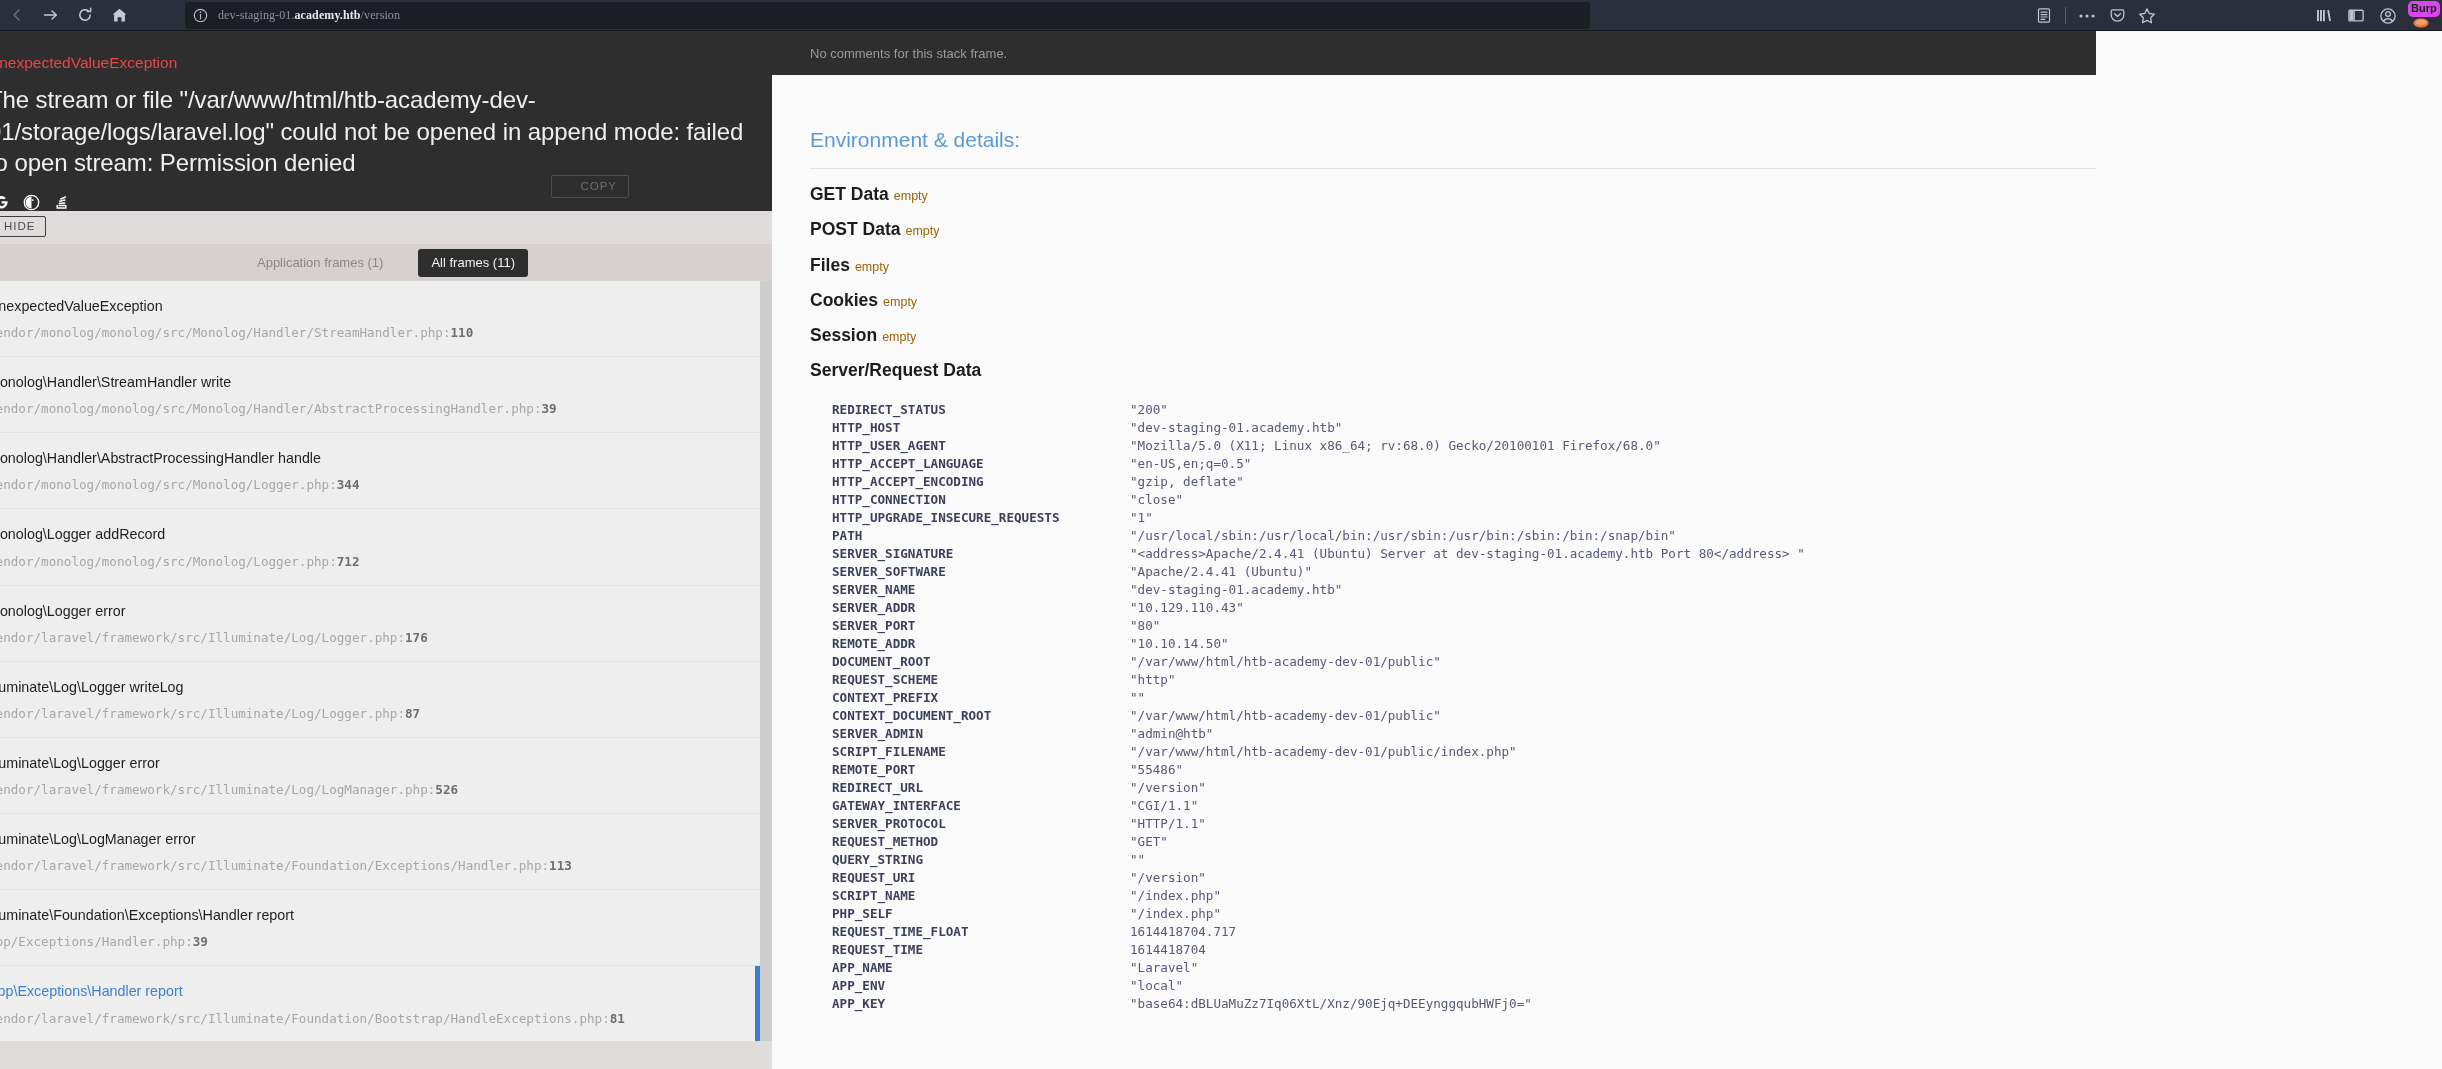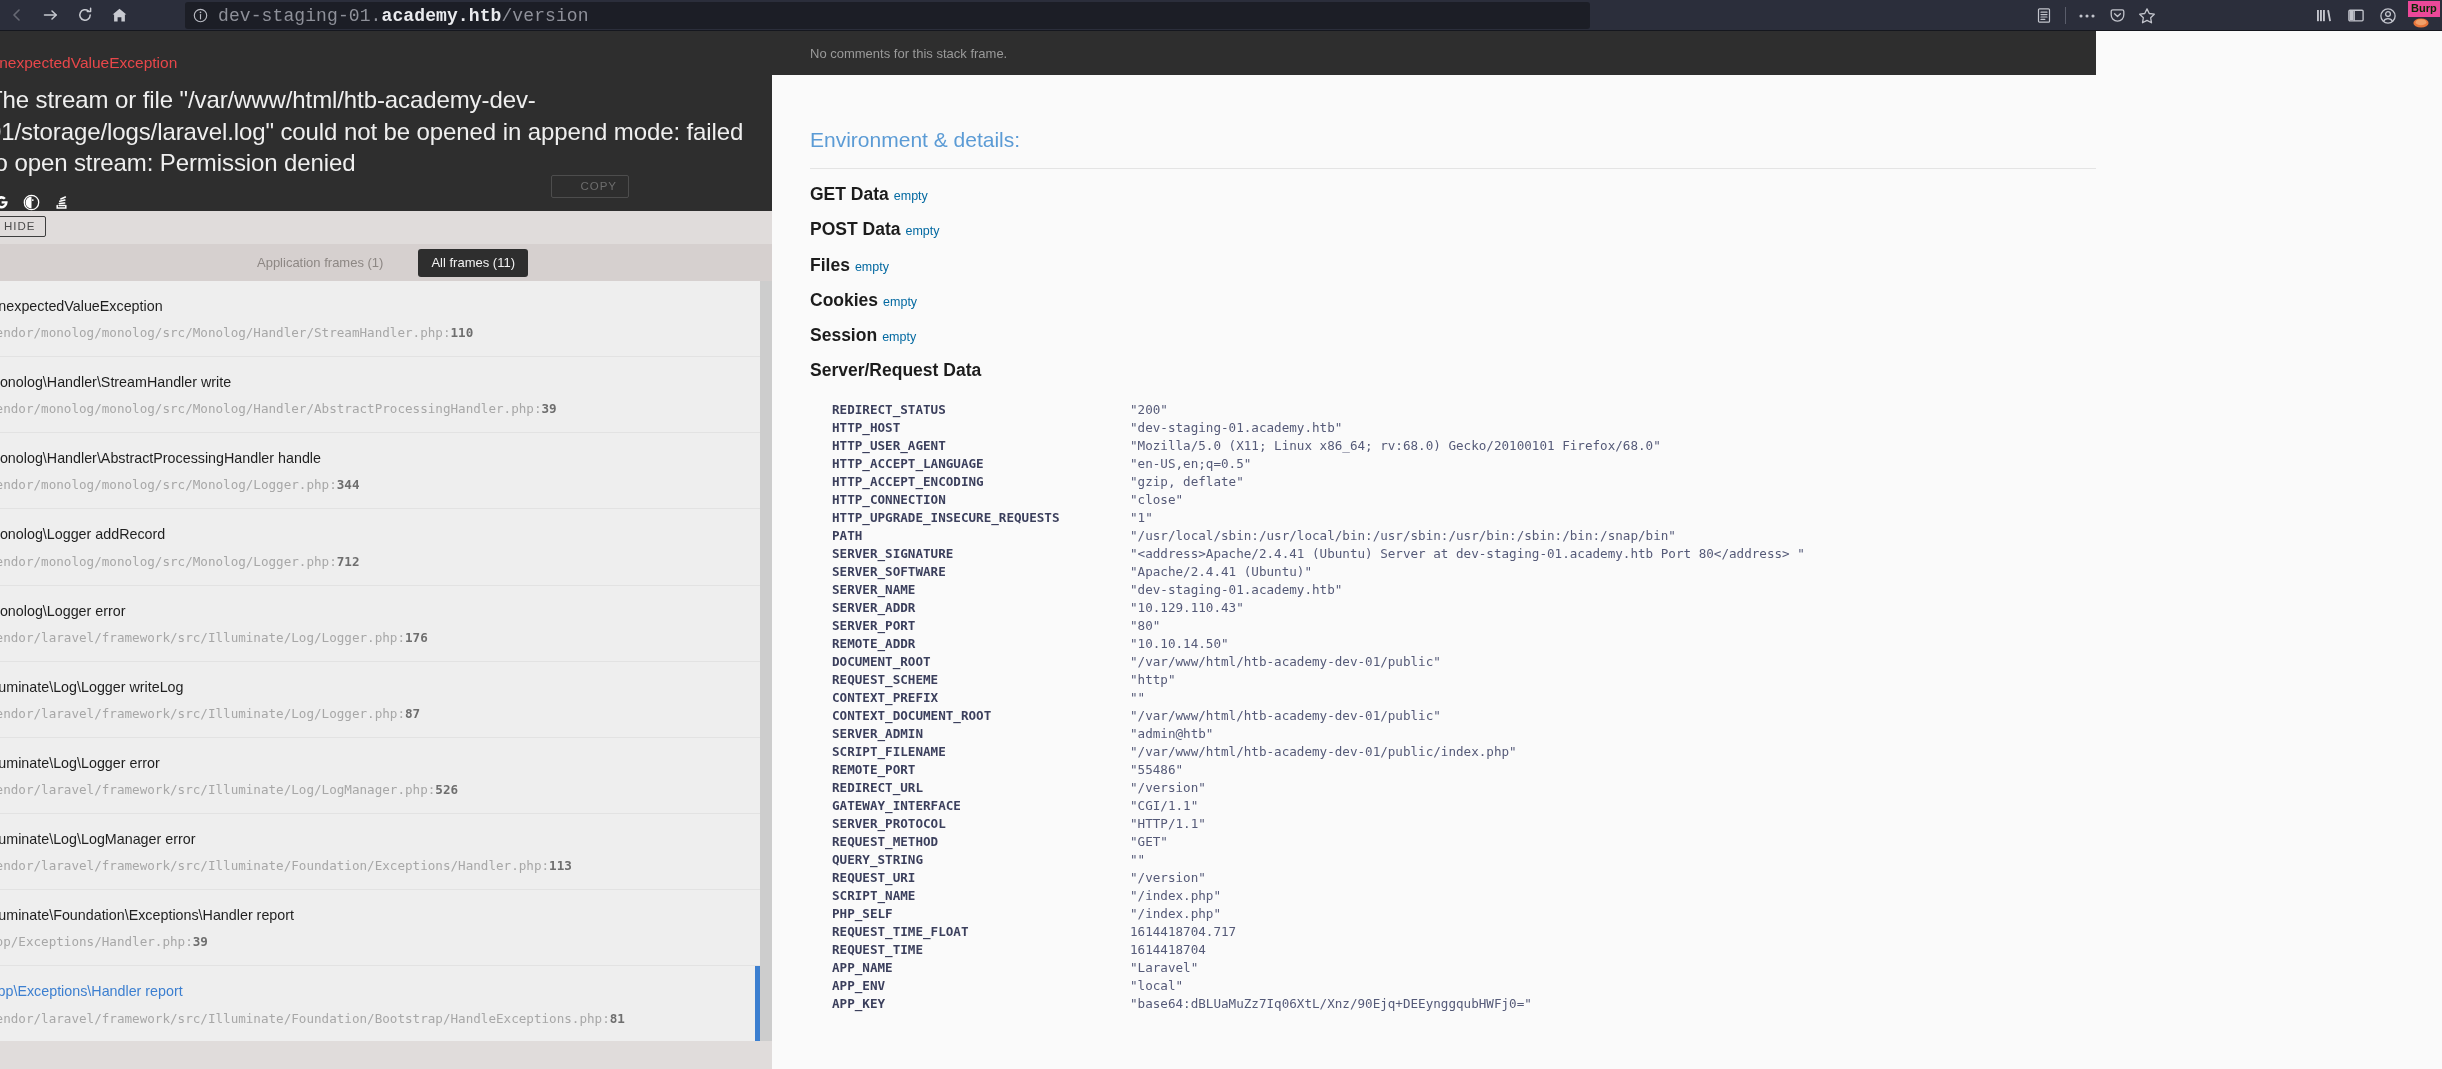--- a/index.html
+++ b/index.html
@@ -45,25 +45,25 @@
     width: 1405px;
     height: 27px;
     background: #1c1e26;
     border-radius: 3px;
     display: flex;
     align-items: center;
     padding: 0 8px;
   }
   #identity-icon { margin-right: 10px; display: flex; align-items: center; }
   #url-text {
-    font-size: 18px;
+    font-size: 12px;
     color: #8e9099;
     white-space: nowrap;
     letter-spacing: 0.1px;
-    font-family: Liberation Mono, monospace;
+    font-family: Liberation Serif, serif;
   }
   #url-text .host { color: #e9eaee; font-weight: 600; }
 
   #urlbar-icons {
     position: absolute;
     left: 2030px;
     top: 2px;
     height: 27px;
     display: flex;
     align-items: center;
@@ -92,27 +92,27 @@
     display: flex; align-items: center; justify-content: center;
   }
   #burp-ext {
     position: relative;
     width: 30px; height: 27px;
     display: flex; align-items: flex-end; justify-content: center;
   }
   #burp-badge {
     position: absolute;
     top: -1px; left: 2px;
-    background: #ec4899;
+    background: #d946ef;
     color: #0a2b05;
     font-size: 11px;
     font-weight: 700;
     line-height: 1;
     padding: 2px 3px 3px 3px;
-    border-radius: 0;
+    border-radius: 5px;
     font-family: "Liberation Sans", sans-serif;
   }
 
   
   #page {
     position: absolute;
     top: 31px; left: 0;
     width: 2442px;
     height: 1038px;
     background: #fafafa;
@@ -302,21 +302,21 @@
     margin-top: 16px;
     font-size: 17.5px;
     font-weight: bold;
     color: #1c1c1c;
     font-family: "Liberation Sans", sans-serif;
     line-height: 1.1;
   }
   .detail-section .empty-tag {
     font-size: 12.5px;
     font-weight: normal;
-    color: #0369a1;
+    color: #a16207;
     margin-left: 5px;
     font-family: "Liberation Sans", sans-serif;
   }
 
   #server-table {
     margin-top: 20px;
     border-collapse: collapse;
     font-family: "DejaVu Sans Mono", "Liberation Mono", monospace;
     font-size: 12.6px;
   }

